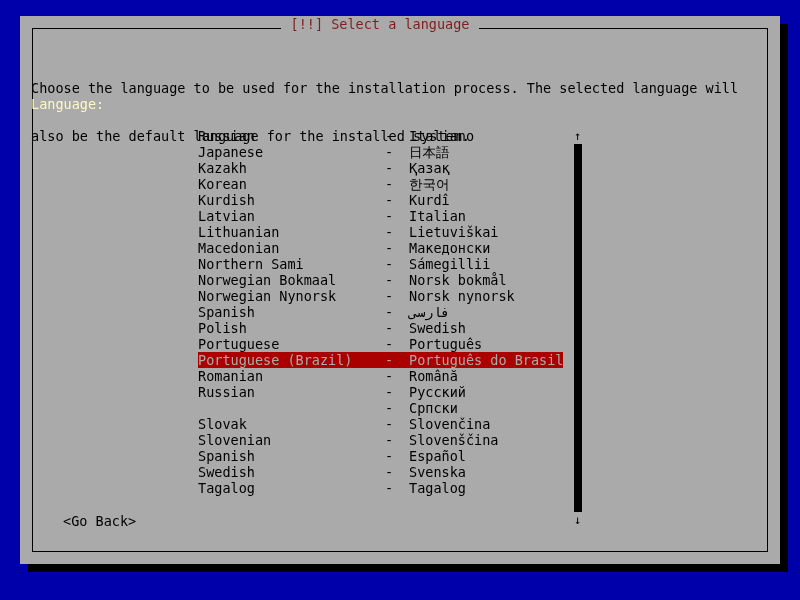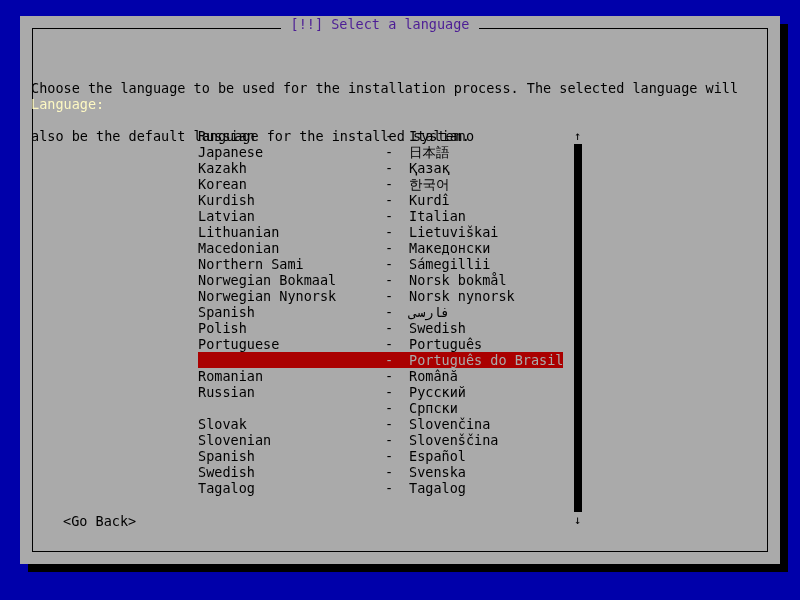--- a/index.html
+++ b/index.html
@@ -62,21 +62,21 @@
     left: 0;
     top: 16px;
     width: 760px;
     height: 16px;
     display: flex;
     align-items: center;
     justify-content: center;
     pointer-events: none;
   }
   .title-text {
-    color: #4c1d95;
+    color: #7f1d1d;
     background: #aaaaaa;
     padding: 0 10px;
     white-space: pre;
     line-height: 16px;
   }
 
   
   .desc {
     position: absolute;
     left: 31px;
@@ -228,21 +228,21 @@
       <div class="list-row"><span class="cell-en">Kurdish</span><span class="cell-dash">-</span><span class="cell-native">Kurdî</span></div>
       <div class="list-row"><span class="cell-en">Latvian</span><span class="cell-dash">-</span><span class="cell-native">Italian</span></div>
       <div class="list-row"><span class="cell-en">Lithuanian</span><span class="cell-dash">-</span><span class="cell-native">Lietuviškai</span></div>
       <div class="list-row"><span class="cell-en">Macedonian</span><span class="cell-dash">-</span><span class="cell-native">Македонски</span></div>
       <div class="list-row"><span class="cell-en">Northern Sami</span><span class="cell-dash">-</span><span class="cell-native">Sámegillii</span></div>
       <div class="list-row"><span class="cell-en">Norwegian Bokmaal</span><span class="cell-dash">-</span><span class="cell-native">Norsk bokmål</span></div>
       <div class="list-row"><span class="cell-en">Norwegian Nynorsk</span><span class="cell-dash">-</span><span class="cell-native">Norsk nynorsk</span></div>
       <div class="list-row"><span class="cell-en">Spanish</span><span class="cell-dash">-</span><span class="cell-native">فارسی</span></div>
       <div class="list-row"><span class="cell-en">Polish</span><span class="cell-dash">-</span><span class="cell-native">Swedish</span></div>
       <div class="list-row"><span class="cell-en">Portuguese</span><span class="cell-dash">-</span><span class="cell-native">Português</span></div>
-      <div class="list-row selected"><span class="cell-dash">-</span><span class="cell-native">Português do Brasil</span></div>
+      <div class="list-row selected"><span class="cell-en">Portuguese (Brazil)</span><span class="cell-dash">-</span><span class="cell-native">Português do Brasil</span></div>
       <div class="list-row"><span class="cell-en">Romanian</span><span class="cell-dash">-</span><span class="cell-native">Română</span></div>
       <div class="list-row"><span class="cell-en">Russian</span><span class="cell-dash">-</span><span class="cell-native">Русский</span></div>
       <div class="list-row"><span class="cell-dash">-</span><span class="cell-native">Српски</span></div>
       <div class="list-row"><span class="cell-en">Slovak</span><span class="cell-dash">-</span><span class="cell-native">Slovenčina</span></div>
       <div class="list-row"><span class="cell-en">Slovenian</span><span class="cell-dash">-</span><span class="cell-native">Slovenščina</span></div>
       <div class="list-row"><span class="cell-en">Spanish</span><span class="cell-dash">-</span><span class="cell-native">Español</span></div>
       <div class="list-row"><span class="cell-en">Swedish</span><span class="cell-dash">-</span><span class="cell-native">Svenska</span></div>
       <div class="list-row"><span class="cell-en">Tagalog</span><span class="cell-dash">-</span><span class="cell-native">Tagalog</span></div>
     </div>
 

